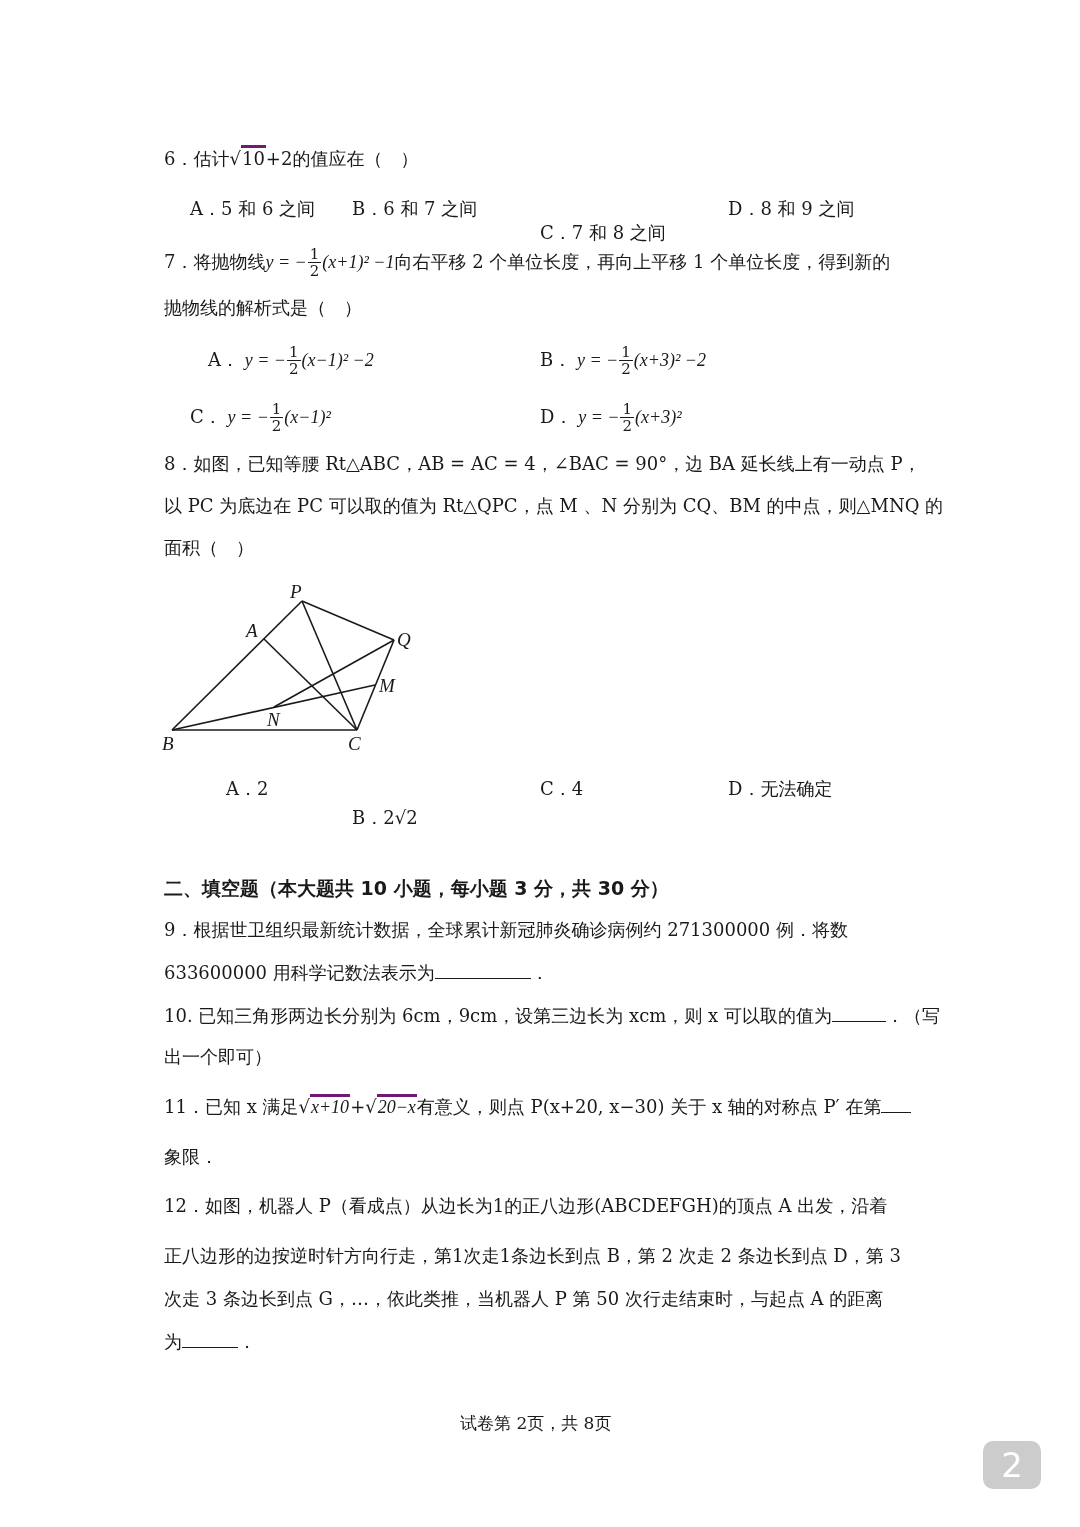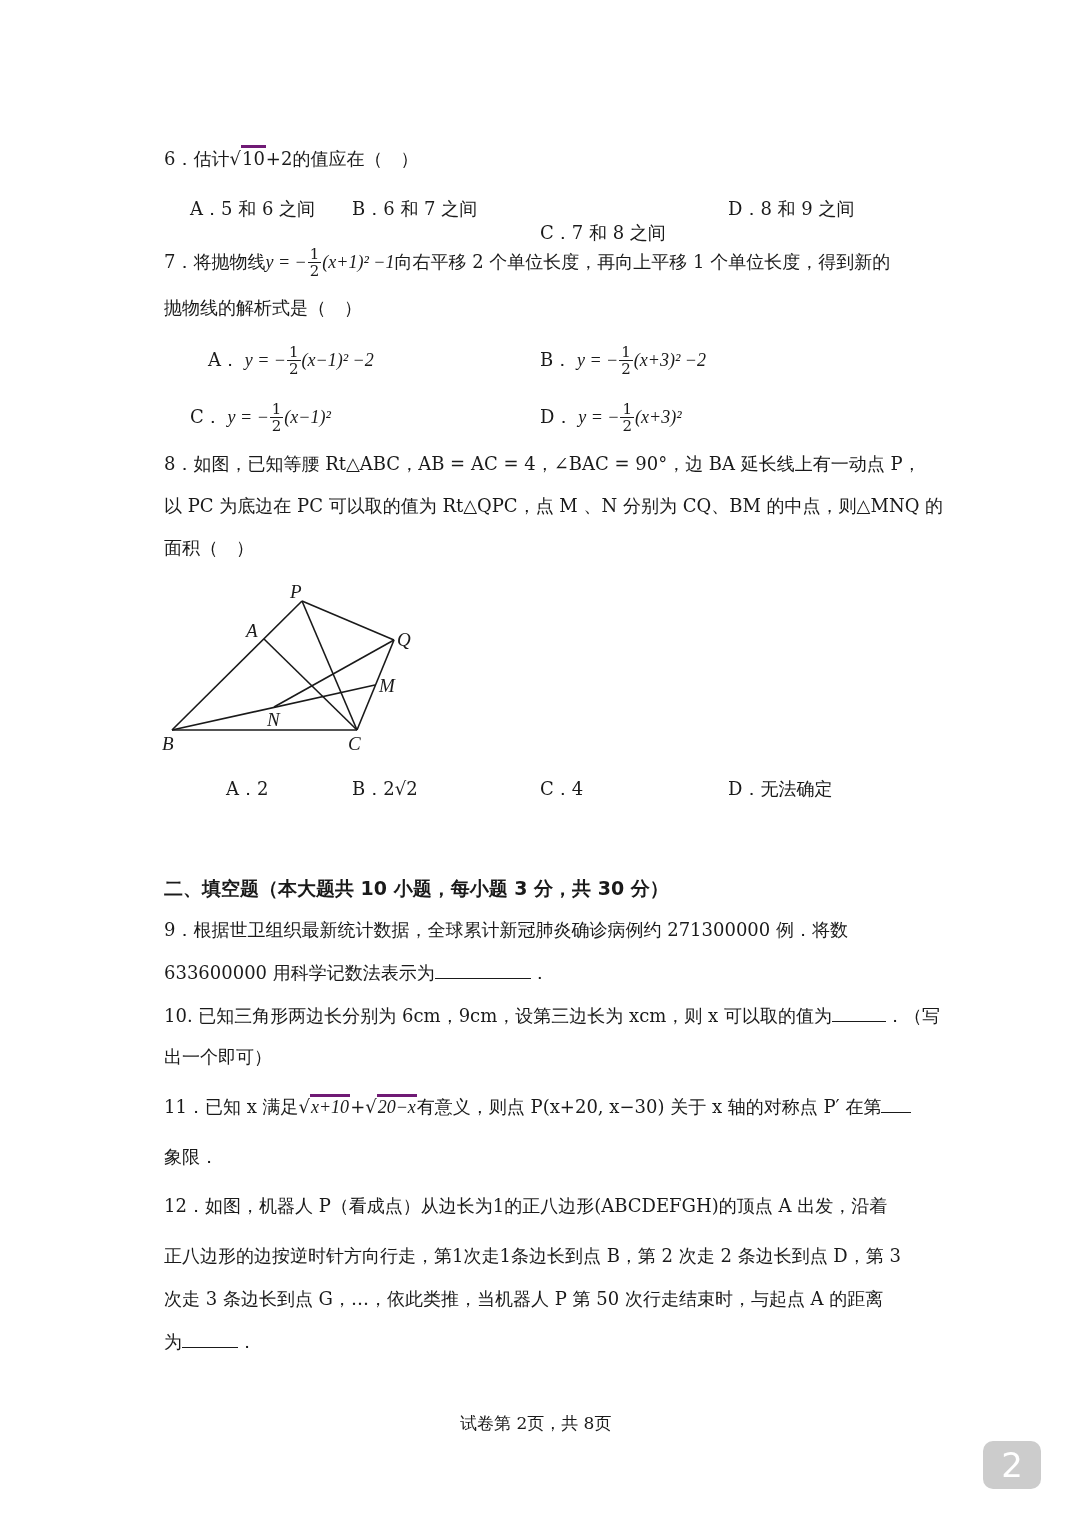--- a/index.html
+++ b/index.html
@@ -71,21 +71,21 @@
   <text x="140" y="28">P</text>
   <text x="96" y="67">A</text>
   <text x="247" y="76">Q</text>
   <text x="229" y="122">M</text>
   <text x="117" y="156">N</text>
   <text x="12" y="180">B</text>
   <text x="198" y="180">C</text>
 </svg>
 
 <div class="opt" style="left:190px; top:777px;margin-left:36px;"><span>A．</span><span>2</span></div>
-<div class="opt" style="left:352px; top:777px;text-align:center;"><span>B．</span><span>2√2</span></div>
+<div class="opt" style="left:352px; top:806px;text-align:center;"><span>B．</span><span>2√2</span></div>
 <div class="opt" style="left:540px; top:777px;"><span>C．</span><span>4</span></div>
 <div class="opt" style="left:728px; top:777px;"><span>D．</span><span>无法确定</span></div>
 
 <div class="section">二、填空题（本大题共 10 小题，每小题 3 分，共 30 分）</div>
 
 <div class="line" style="top:918px;">9．根据世卫组织最新统计数据，全球累计新冠肺炎确诊病例约 271300000 例．将数</div>
 <div class="line" style="top:960px;">
   <span>633600000 用科学记数法表示为</span><span class="blank" style="width:96px;"></span><span>．</span>
 </div>
 

